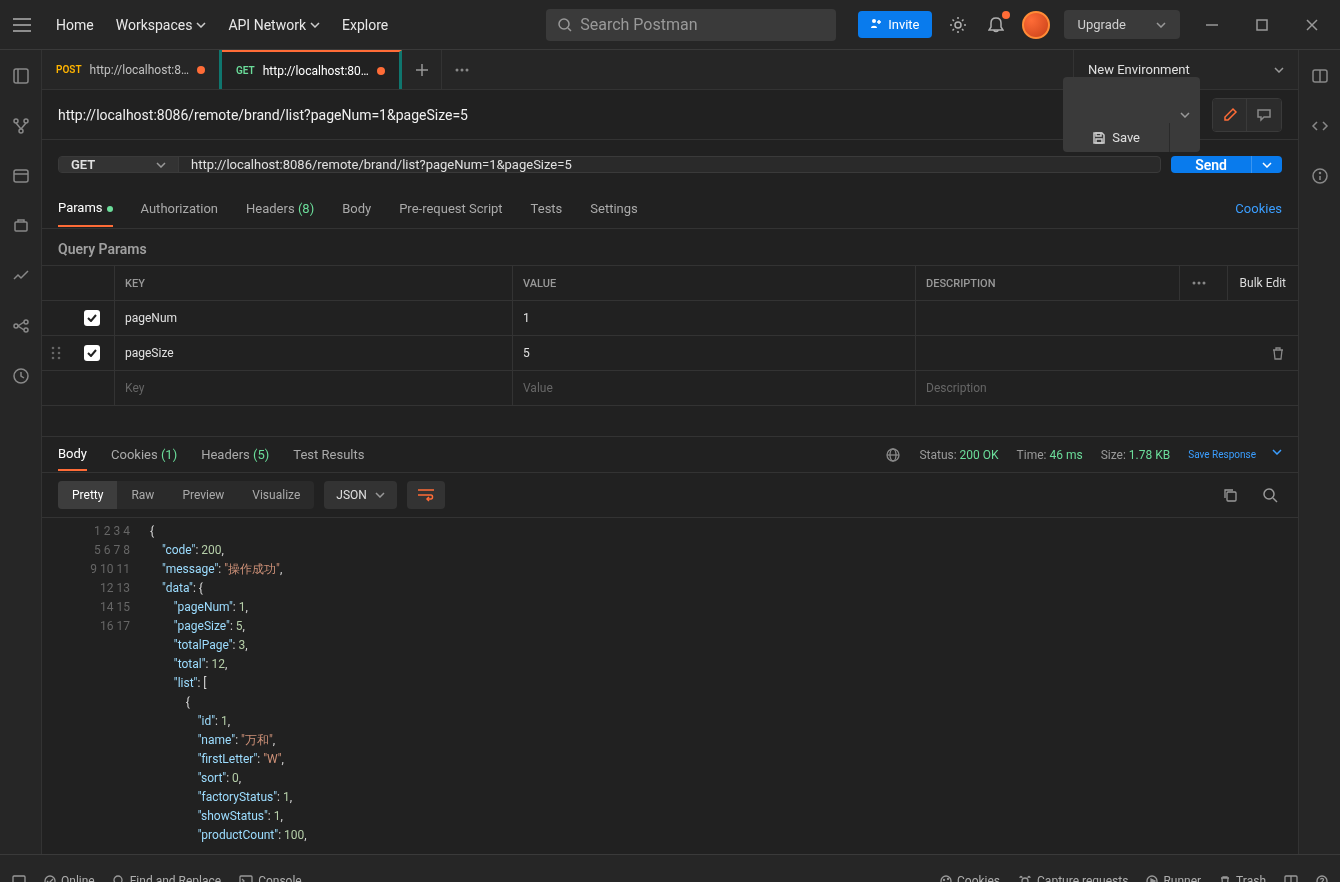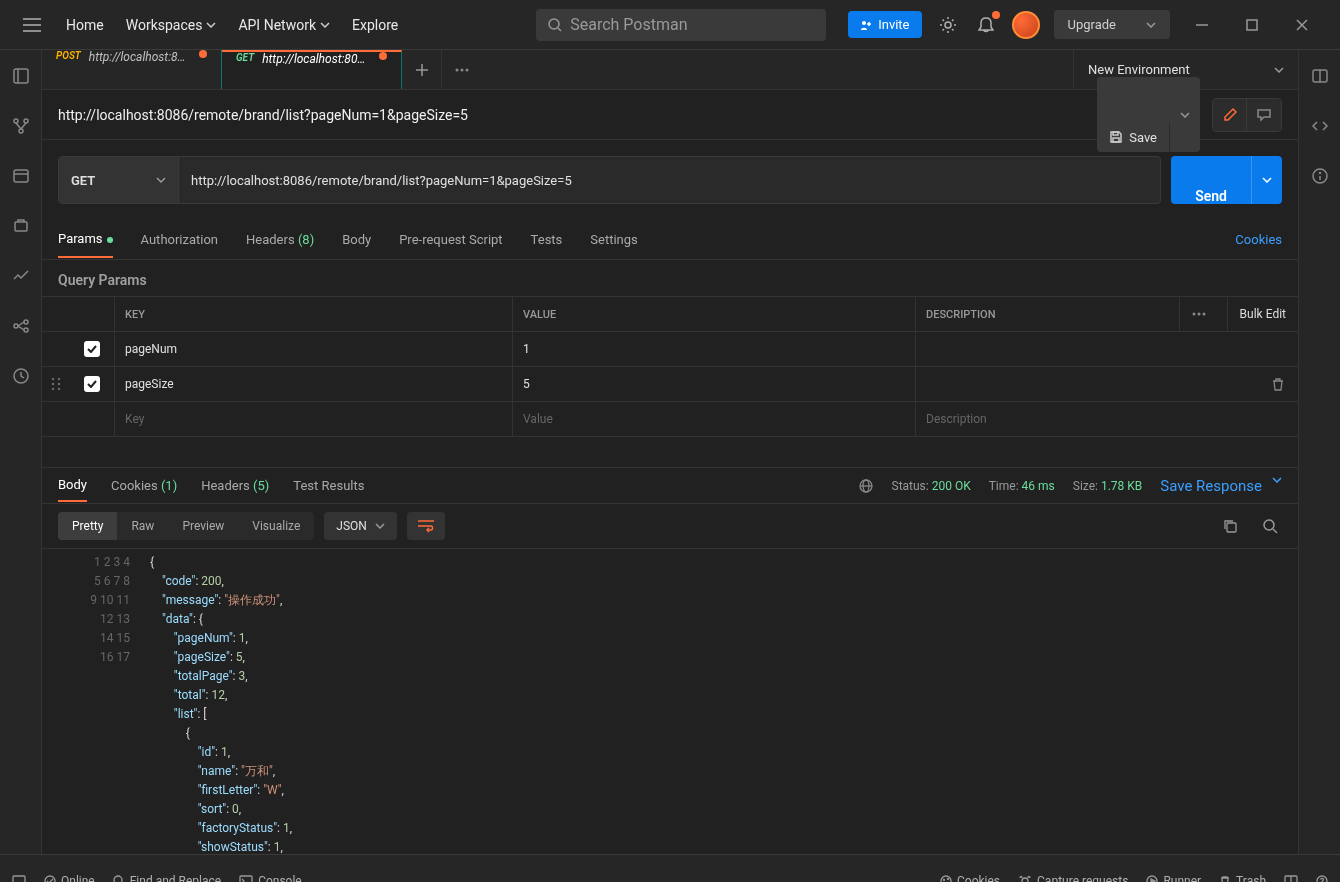--- a/index.html
+++ b/index.html
@@ -1,72 +1,72 @@
 <!DOCTYPE html>
 <html><head>
 <meta charset="utf-8">
 <style>
 * { margin: 0; padding: 0; box-sizing: border-box; font-family: -apple-system, BlinkMacSystemFont, "Segoe UI", Roboto, sans-serif; }
 body { background: #212121; color: #e0e0e0; width: 1340px; height: 882px; overflow: hidden; display: flex; flex-direction: column; }
 
 
-.topnav { height: 50px; display: flex; align-items: center; padding: 0 20px; border-bottom: 1px solid #3a3a3a; background: #262626; gap: 8px; }
+.topnav { height: 50px; display: flex; align-items: center; padding: 0 10px; border-bottom: 1px solid #3a3a3a; background: #262626; gap: 8px; }
 .topnav .ham { width: 24px; height: 24px; display: flex; align-items: center; justify-content: center; cursor: pointer; }
 .topnav .navlinks { display: flex; gap: 22px; margin-left: 14px; }
 .topnav .navlinks > div { color: #e8e8e8; font-size: 14px; display: flex; align-items: center; gap: 4px; cursor: pointer; }
 .topnav .search { flex: 0 0 290px; margin-left: auto; background: #3a3a3a; border-radius: 4px; height: 32px; display: flex; align-items: center; padding: 0 12px; gap: 8px; color: #999; cursor: text; text-align: center; }
 .topnav .rightside { display: flex; align-items: center; gap: 14px; margin-left: 14px; }
-.invite-btn { background: #097bed; color: #fff; padding: 6px 12px; border-radius: 4px; font-size: 13px; display: flex; align-items: center; gap: 6px; cursor: pointer; }
+.invite-btn { background: #097bed; color: #fff; padding: 6px 12px; border-radius: 4px; font-size: 13px; display: flex; gap: 6px; cursor: pointer; }
 .icon-btn { width: 24px; height: 24px; display: flex; align-items: center; justify-content: center; cursor: pointer; color: #b0b0b0; position: relative; }
 .notif-dot { position: absolute; top: -2px; right: -2px; width: 8px; height: 8px; background: #ff6c37; border-radius: 50%; }
 .avatar { width: 28px; height: 28px; border-radius: 50%; background: radial-gradient(circle at 30% 30%, #ff6c37, #c84018); border: 2px solid #ff8c37; }
 .upgrade-btn { background: #3a3a3a; color: #d0d0d0; padding: 7px 14px; border-radius: 4px; font-size: 13px; display: flex; align-items: center; gap: 30px; cursor: pointer; }
 .winbtn { width: 36px; height: 32px; display: flex; align-items: center; justify-content: center; cursor: pointer; color: #999; }
 
 
 .bodywrap { flex: 1; display: flex; min-height: 0; }
 .leftrail { width: 42px; background: #262626; border-right: 1px solid #333; display: flex; flex-direction: column; align-items: center; padding-top: 14px; gap: 26px; }
 .leftrail .rail-btn { width: 24px; height: 24px; display: flex; align-items: center; justify-content: center; cursor: pointer; color: #888; }
 .rightrail { width: 42px; background: #262626; border-left: 1px solid #333; display: flex; flex-direction: column; align-items: center; padding-top: 14px; gap: 26px; }
 .rightrail .rail-btn { width: 24px; height: 24px; display: flex; align-items: center; justify-content: center; cursor: pointer; color: #888; }
 
 .main { flex: 1; display: flex; flex-direction: column; min-width: 0; }
 
 
 .tabbar { height: 40px; display: flex; background: #262626; border-bottom: 1px solid #333; align-items: stretch; }
-.tab { padding: 0 14px; display: flex; gap: 8px; font-size: 12px; border-right: 1px solid #0f766e; cursor: pointer; max-width: 180px; font-style: italic; }
+.tab { padding: 0 14px; display: flex; align-items: center; gap: 8px; font-size: 12px; border-right: 3px solid #0f766e; cursor: pointer; max-width: 180px; }
 .tab .method-post { color: #ffb400; font-size: 10px; font-weight: 600; }
 .tab .method-get { color: #6bdd9a; font-size: 10px; font-weight: 600; }
 .tab .tabtitle { color: #c0c0c0; overflow: hidden; text-overflow: ellipsis; white-space: nowrap; flex: 1; }
 .tab.active { border-top: 2px solid #ff6c37; background: #212121; }
 .tab.active .tabtitle { color: #fff; }
 .tab .unsaved { width: 8px; height: 8px; border-radius: 50%; background: #ff6c37; }
 .tabplus { width: 40px; display: flex; align-items: center; justify-content: center; cursor: pointer; color: #888; border-right: 1px solid #333; }
 .tabmore { width: 40px; display: flex; align-items: center; justify-content: center; cursor: pointer; color: #888; }
 .envbox { margin-left: auto; width: 225px; display: flex; align-items: center; padding: 0 14px; border-left: 1px solid #333; justify-content: space-between; }
 .envbox .envname { color: #e0e0e0; font-size: 13px; }
 
 
 .reqheader { height: 50px; display: flex; align-items: center; padding: 0 16px; gap: 12px; border-bottom: 1px solid #333; }
 .reqheader .path { font-size: 14px; color: #f0f0f0; flex: 1; }
 .savebtn { background: #3a3a3a; border-radius: 4px; display: flex; align-items: center; }
-.savebtn .main-save { padding: 7px 12px; display: flex; gap: 6px; cursor: pointer; font-size: 13px; border-right: 1px solid #2a2a2a; margin-top: 46px; }
+.savebtn .main-save { padding: 7px 29px; display: flex; align-items: center; gap: 6px; cursor: pointer; font-size: 13px; border-right: 1px solid #2a2a2a; margin-top: 46px; }
 .savebtn .caret { padding: 7px 10px; cursor: pointer; }
 .tool-group { display: flex; gap: 0; border: 1px solid #3a3a3a; border-radius: 4px; overflow: hidden; }
 .tool-group .tb { width: 34px; height: 32px; display: flex; align-items: center; justify-content: center; cursor: pointer; background: #2c2c2c; border-right: 1px solid #3a3a3a; }
 .tool-group .tb:last-child { border-right: none; }
 .tool-group .tb.accent svg { stroke: #ff6c37; }
 
 
 .urlbar { padding: 16px; display: flex; gap: 10px; border-bottom: none; }
 .urlbox { flex: 1; display: flex; border: 1px solid #3a3a3a; border-radius: 4px; overflow: hidden; background: #2a2a2a; }
 .method-sel { width: 120px; background: #333; display: flex; align-items: center; justify-content: space-between; padding: 0 12px; cursor: pointer; font-size: 13px; font-weight: 600; border-right: 1px solid #3a3a3a; }
 .url-input { flex: 1; padding: 0 12px; display: flex; align-items: center; font-size: 13px; color: #e0e0e0; }
 .send-btn { background: #097bed; color: #fff; border-radius: 4px; display: flex; align-items: stretch; overflow: hidden; }
-.send-btn .send-main { padding: 0 24px; display: flex; align-items: center; font-size: 14px; font-weight: 600; cursor: pointer; margin-top: 32px; }
+.send-btn .send-main { padding: 0 24px; display: flex; align-items: center; font-size: 14px; font-weight: 600; cursor: pointer; }
 .send-btn .send-caret { padding: 0 10px; display: flex; align-items: center; border-left: 1px solid rgba(255,255,255,.2); cursor: pointer; }
 
 
 .subtabs { display: flex; align-items: center; padding: 0 16px; gap: 28px; border-bottom: 1px solid #333; height: 40px; }
 .subtab { font-size: 13px; color: #aaa; cursor: pointer; padding: 10px 0; }
 .subtab.active { color: #fff; border-bottom: 2px solid #ff6c37; }
 .subtab .dot-green { display: inline-block; width: 6px; height: 6px; border-radius: 50%; background: #6bdd9a; margin-left: 4px; vertical-align: middle; }
 .subtab .count-green { color: #6bdd9a; }
 .cookies-link { margin-left: auto; color: #3b9eff; font-size: 13px; cursor: pointer; }
 
@@ -90,21 +90,21 @@
 .spacer { height: 30px; }
 
 
 .resp-tabs { display: flex; align-items: center; padding: 0 16px; height: 36px; gap: 24px; border-top: 1px solid #333; }
 .resp-tab { font-size: 13px; color: #aaa; cursor: pointer; padding: 8px 0; }
 .resp-tab.active { color: #fff; border-bottom: 2px solid #ff6c37; }
 .resp-tab .count-green { color: #6bdd9a; }
 .resp-meta { margin-left: auto; display: flex; align-items: center; gap: 18px; font-size: 12px; }
 .resp-meta .label { color: #999; }
 .resp-meta .val { color: #6bdd9a; }
-.save-resp { color: #3b9eff; font-size: 15px; cursor: pointer; display: flex; align-items: flex-start; gap: 10px; }
+.save-resp { color: #3b9eff; font-size: 10px; cursor: pointer; display: flex; align-items: flex-start; gap: 16px; }
 
 .view-bar { display: flex; align-items: center; padding: 8px 16px; gap: 10px; border-top: 1px solid #333; border-bottom: 1px solid #333; }
 .viewmode-group { display: flex; background: #2a2a2a; border-radius: 4px; overflow: hidden; }
 .viewmode { padding: 7px 14px; font-size: 12px; color: #aaa; cursor: pointer; }
 .viewmode.active { background: #3d3d3d; color: #fff; }
 .fmt-sel { background: #333; padding: 7px 12px; border-radius: 4px; font-size: 12px; display: flex; align-items: center; gap: 8px; cursor: pointer; }
 .wrap-btn { background: #333; padding: 7px 10px; border-radius: 4px; cursor: pointer; }
 .view-right { margin-left: auto; display: flex; gap: 16px; }
 
 

